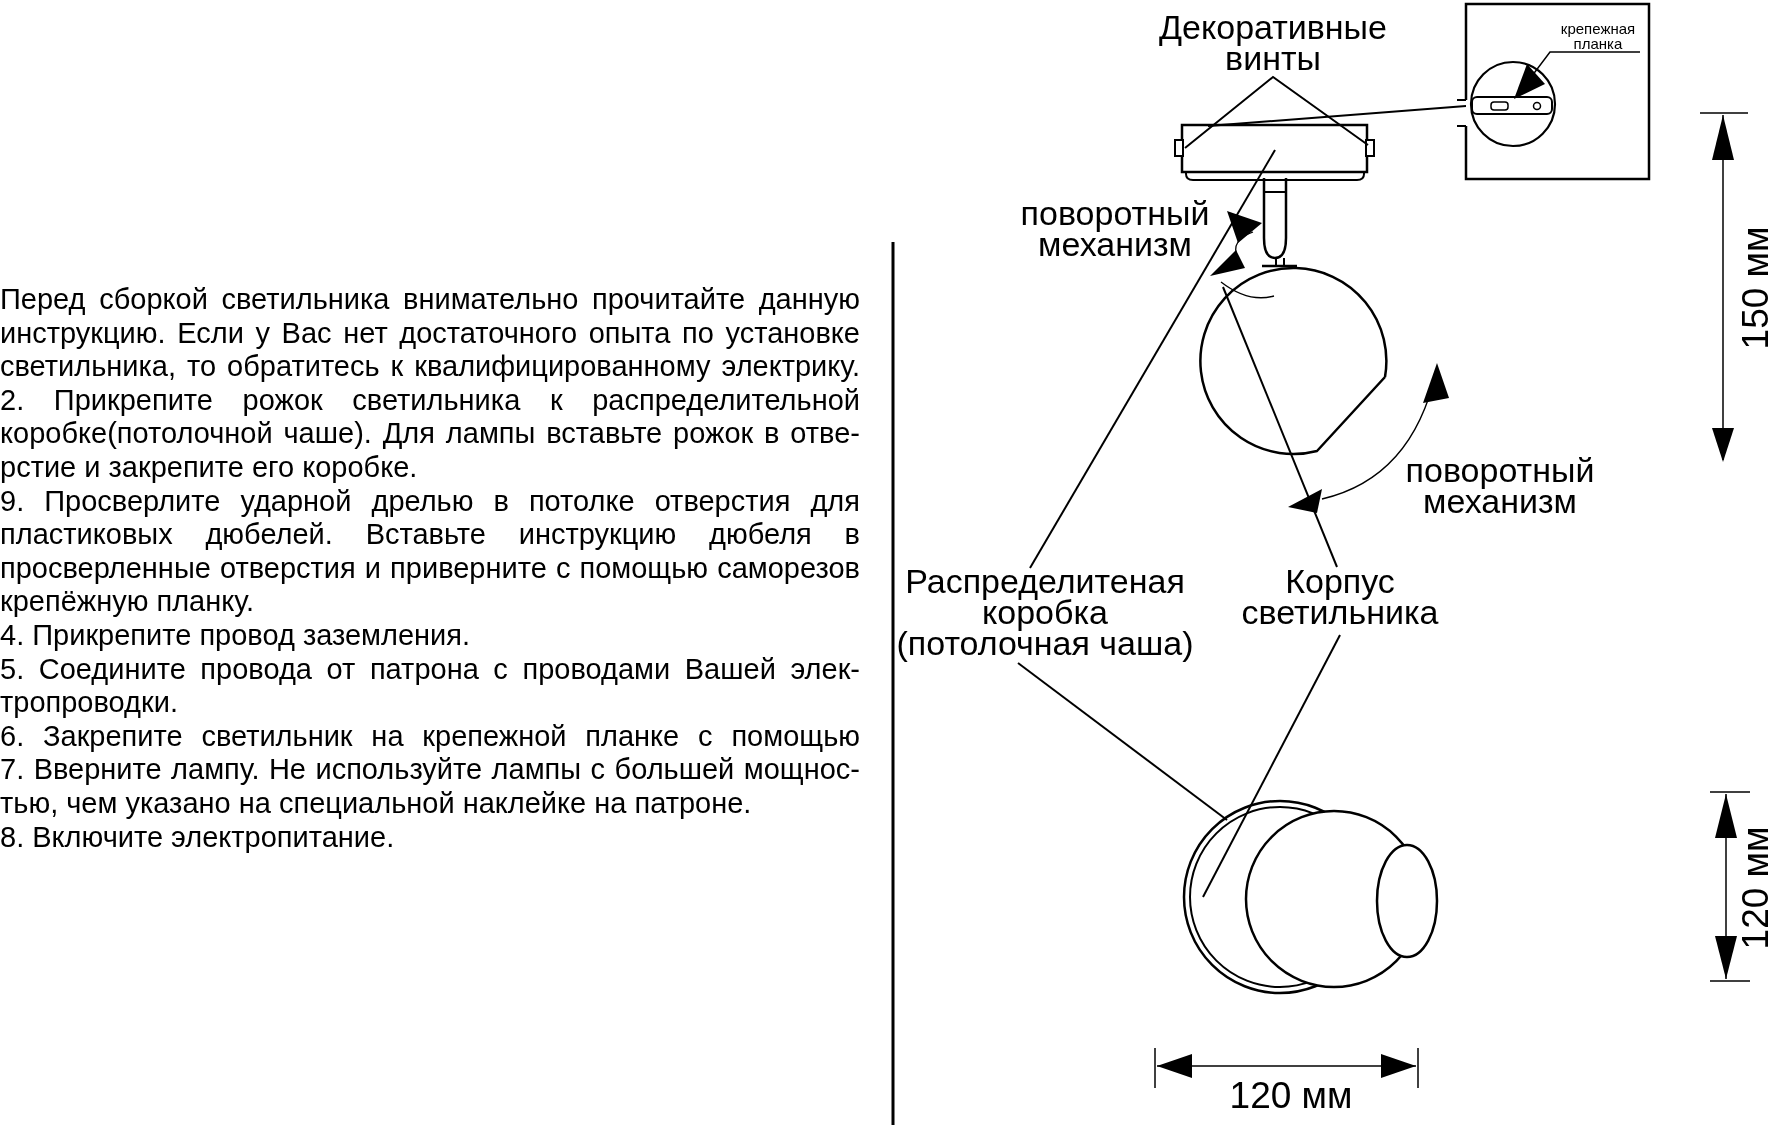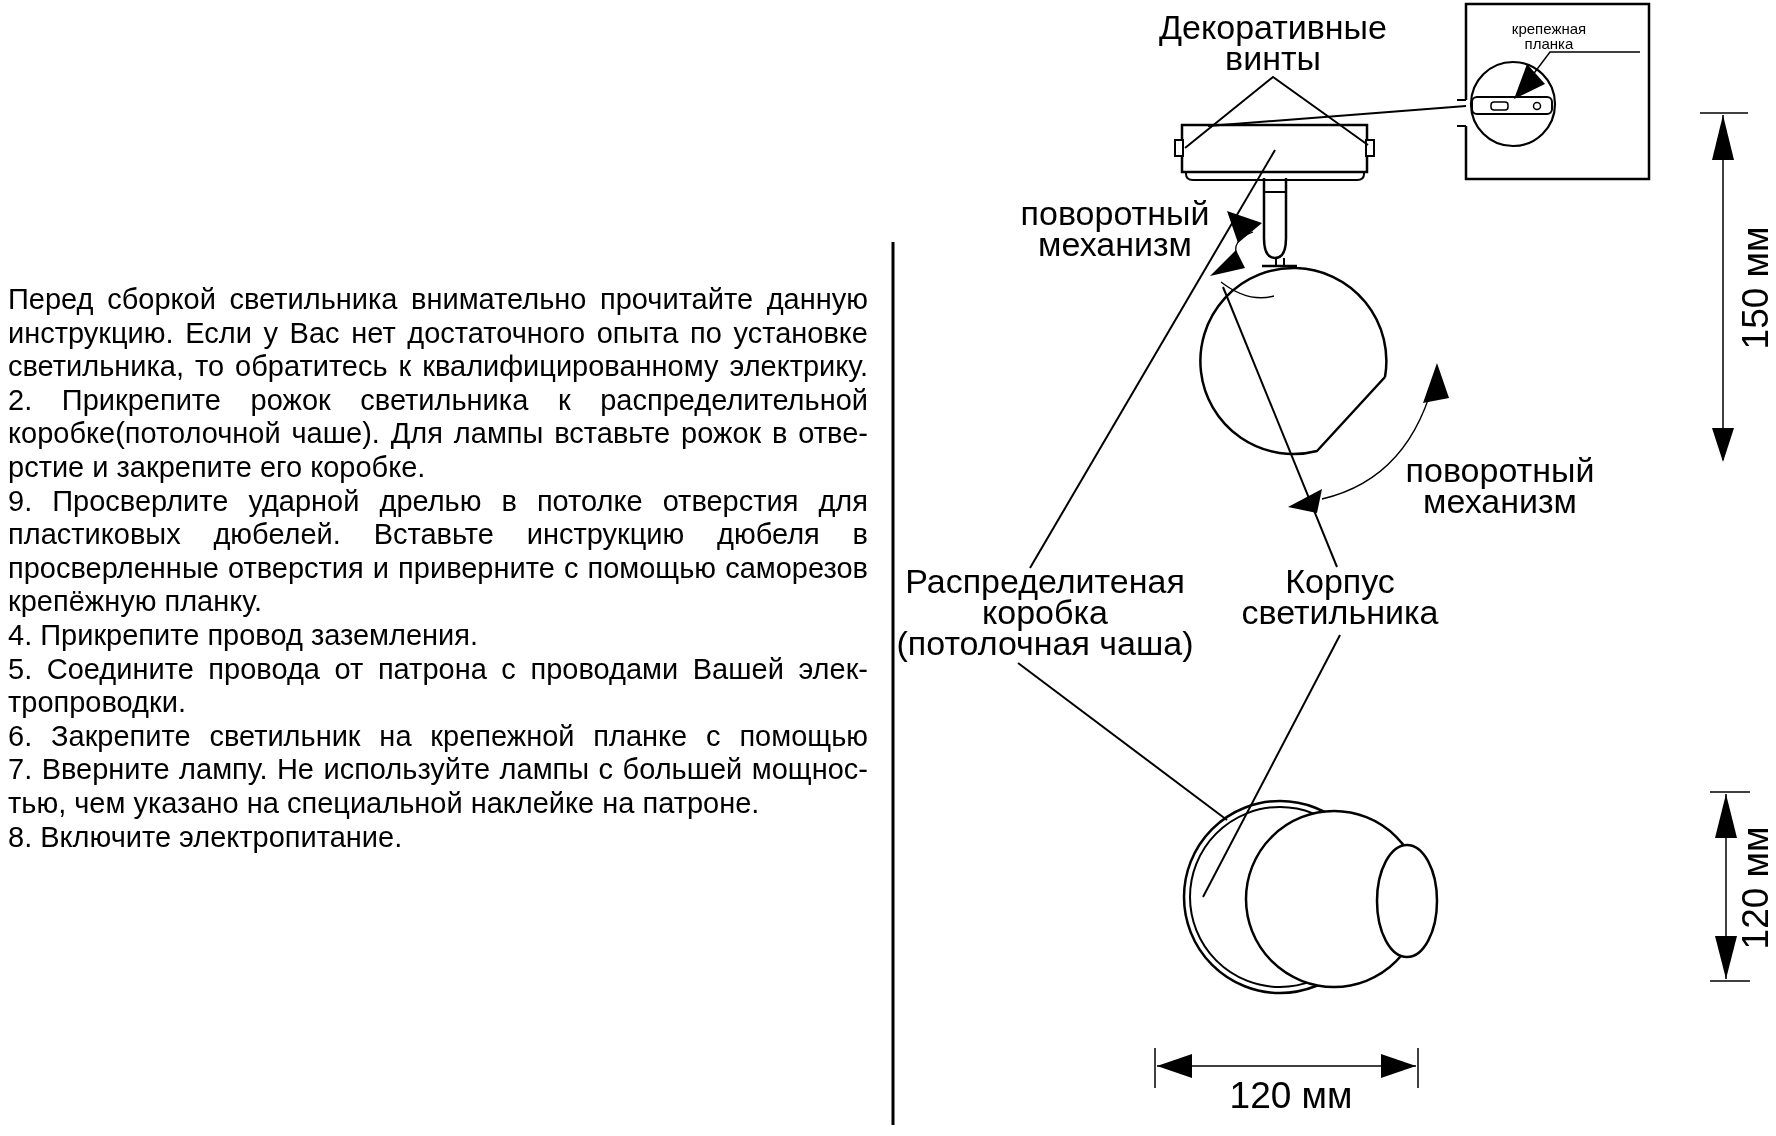--- a/index.html
+++ b/index.html
@@ -1,19 +1,19 @@
 <!DOCTYPE html>
 <html><head>
 <meta charset="utf-8">
 <style>
   html,body{margin:0;padding:0;background:#fff;}
   .canvas{position:relative;width:1776px;height:1136px;background:#fff;overflow:hidden;
           font-family:"Liberation Sans", sans-serif;color:#000;}
   .canvas svg{position:absolute;left:0;top:0;}
-  .instructions{position:absolute;left:8px;top:283px;width:860px;
+  .instructions{position:absolute;left:0;top:283px;width:860px;
                 font-size:29px;line-height:33.6px;color:#000;}
   .iline{white-space:normal;}
   .iline.fill{text-align:justify;text-align-last:justify;}
   .dlabel{position:absolute;transform:translateX(-50%);text-align:center;
           font-size:34px;line-height:31px;white-space:nowrap;}
   .dlabel.small{font-size:15px;line-height:15px;}
   .dim{position:absolute;font-size:37px;line-height:38px;white-space:nowrap;
        transform:translate(-50%,-50%);}
   .dim.rot{transform:translate(-50%,-50%) rotate(-90deg);}
 </style>
@@ -105,21 +105,21 @@
       <div class="iline fill">7. Вверните лампу. Не используйте лампы с большей мощнос-</div>
       <div class="iline">тью, чем указано на специальной наклейке на патроне.</div>
       <div class="iline">8. Включите электропитание.</div>
     </div>
 
   <div class="dlabel" style="left:1273px;top:12px">
     <div>Декоративные</div>
     <div>винты</div>
   </div>
 
-  <div class="dlabel small" style="left:1549px;top:21px">
+  <div class="dlabel small" style="left:1598px;top:21px">
     <div>крепежная</div>
     <div>планка</div>
   </div>
 
   <div class="dlabel" style="left:1115px;top:198px">
     <div>поворотный</div>
     <div>механизм</div>
   </div>
 
   <div class="dlabel" style="left:1500px;top:455px">

